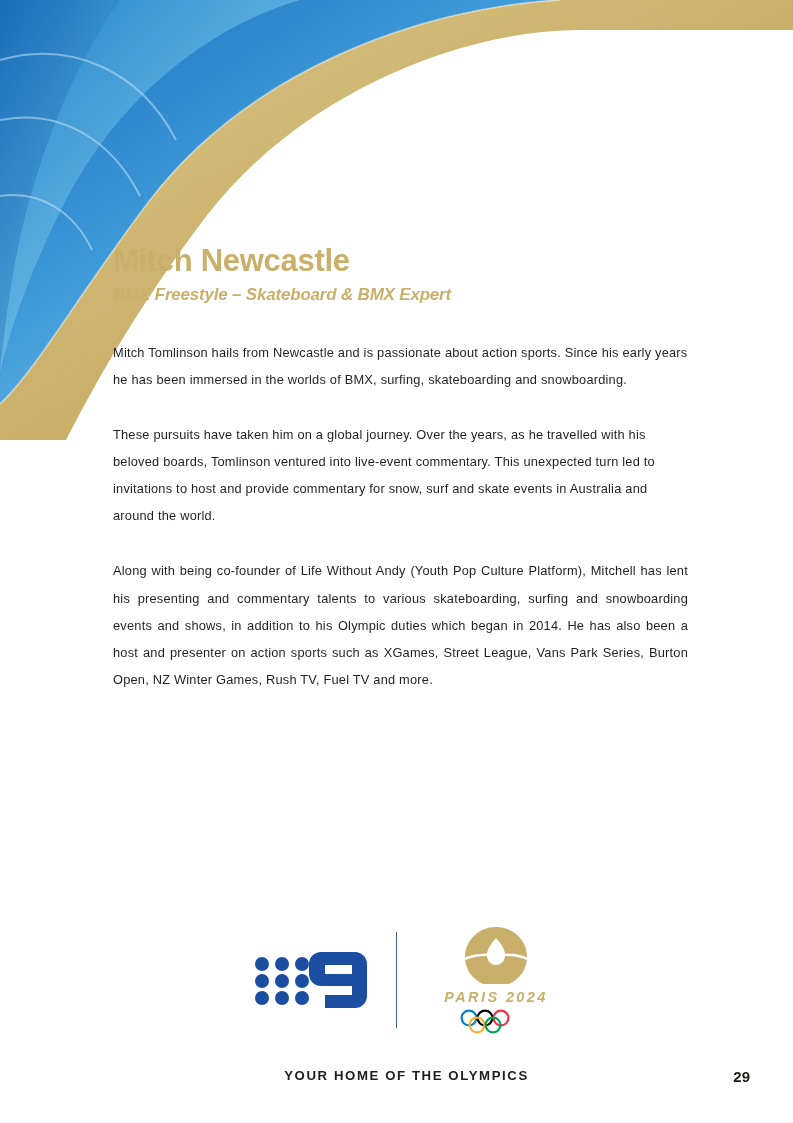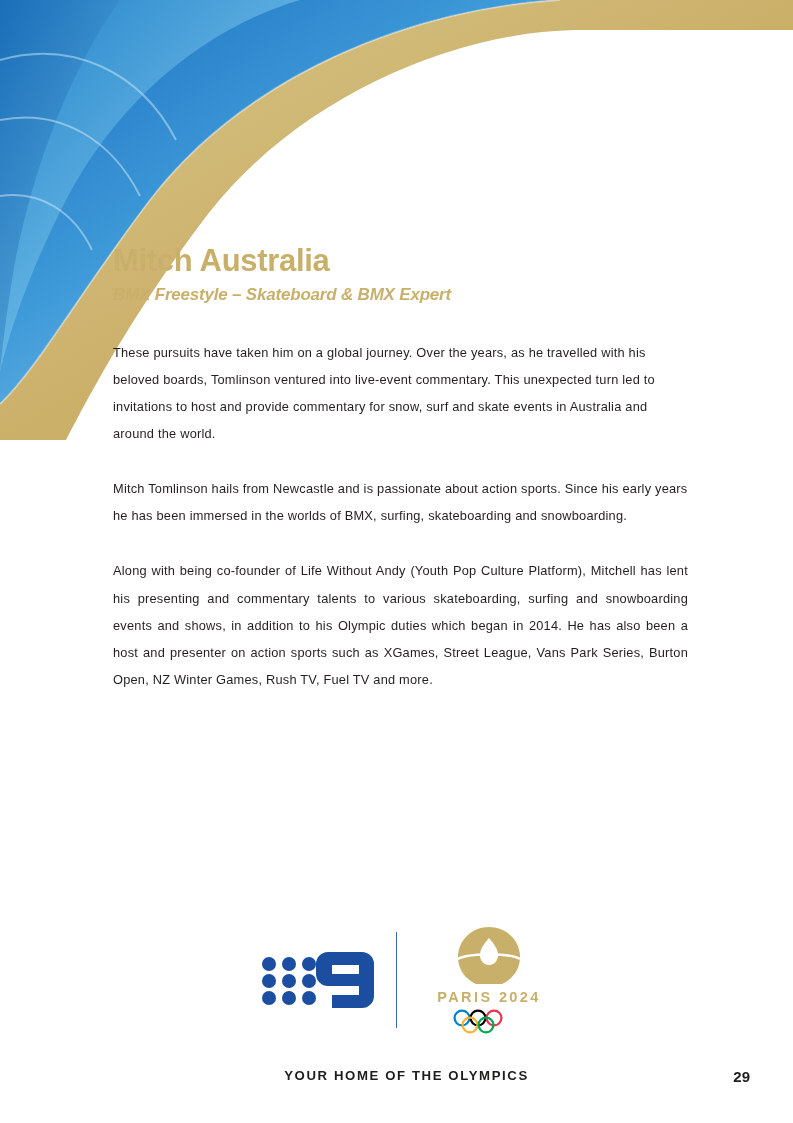--- a/index.html
+++ b/index.html
@@ -68,21 +68,22 @@
     height: 180px;
   }
   .logo-row {
     position: absolute;
     left: 0; right: 0;
     top: 0;
     height: 125px;
     display: flex;
     align-items: center;
     justify-content: center;
-    gap: 0px;
+    gap: 7px;
+    font-style: italic;
   }
   .nine-logo {
     display: flex;
     align-items: center;
     justify-content: flex-end;
     width: 160px;
     padding-right: 16px;
   }
   .divider {
     width: 1px;
@@ -170,25 +171,25 @@
       <path d="M0,196 C40,190 74,212 92,250" stroke="#e6f4fc" stroke-width="2" fill="none" opacity="0.45"></path>
 
       <path d="M560,0 L800,0 L800,30 L575,30 C455,32 300,96 208,214 C138,306 96,382 66,440 L0,440 L0,404 C38,368 78,295 150,200 C250,70 420,8 560,0 Z" fill="url(#gGold)"></path>
 
       <path d="M560,0 C420,8 250,70 150,200 C78,295 38,368 0,404" stroke="#ffffff" stroke-width="2" fill="none" opacity="0.35"></path>
     </g>
   </svg>
 </div>
 
 <div class="content">
-  <h1 class="bio-name">Mitch Australia</h1>
+  <h1 class="bio-name">Mitch Newcastle</h1>
   <div class="bio-role">BMX Freestyle – Skateboard &amp; BMX Expert</div>
 
+  <p class="bio-para p1">Mitch Tomlinson hails from Newcastle and is passionate about action sports. Since his early years he has been immersed in the worlds of BMX, surfing, skateboarding and snowboarding.</p>
   <p class="bio-para p2">These pursuits have taken him on a global journey. Over the years, as he travelled with his beloved boards, Tomlinson ventured into live-event commentary. This unexpected turn led to invitations to host and provide commentary for snow, surf and skate events in Australia and around the world.</p>
-  <p class="bio-para p1">Mitch Tomlinson hails from Newcastle and is passionate about action sports. Since his early years he has been immersed in the worlds of BMX, surfing, skateboarding and snowboarding.</p>
   <p class="bio-para p3">Along with being co-founder of Life Without Andy (Youth Pop Culture Platform), Mitchell has lent his presenting and commentary talents to various skateboarding, surfing and snowboarding events and shows, in addition to his Olympic duties which began in 2014. He has also been a host and presenter on action sports such as XGames, Street League, Vans Park Series, Burton Open, NZ Winter Games, Rush TV, Fuel TV and more.</p>
 </div>
 
 <div class="footer">
 
   <div class="logo-row">
 
     <div class="nine-logo">
       <svg width="120" height="60" viewBox="0 0 120 60" xmlns="http://www.w3.org/2000/svg">
         <g fill="#1b4ea0">

